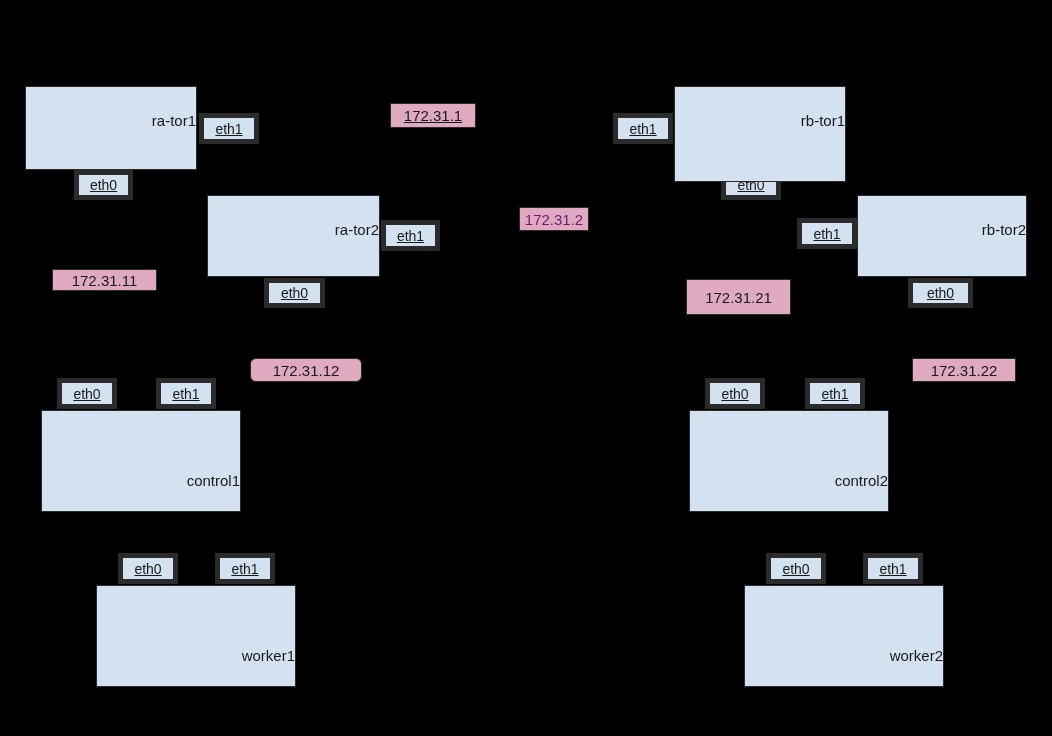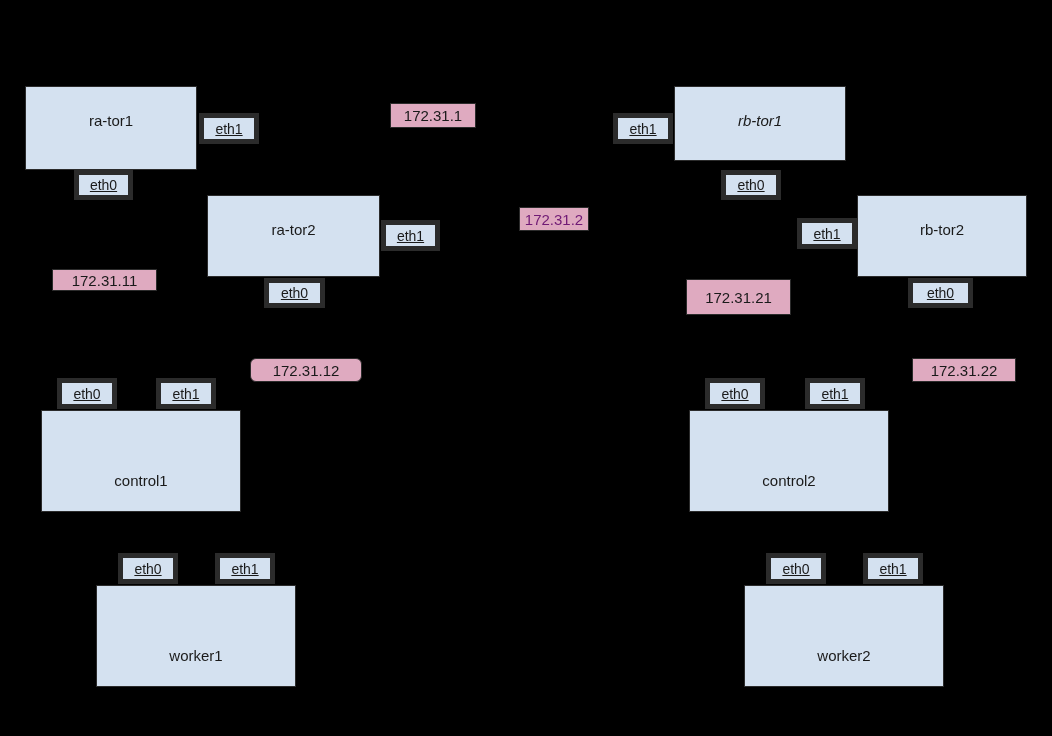--- a/index.html
+++ b/index.html
@@ -29,21 +29,21 @@
     font-size: 15px;
     line-height: 1.1;
     display: flex;
     align-items: flex-end;
     justify-content: center;
     z-index: 2;
   }
   .node > .node-label {
     display: block;
     width: 100%;
-    text-align: center;
+    text-align: right;
   }
   
   .node.tor {
     align-items: flex-start;
   }
   .node.tor > .node-label {
     padding-top: 26px;
   }
   .node.host {
     align-items: flex-end;
@@ -87,21 +87,21 @@
 <body>
 
 <div id="canvas" style="width: 1052px; height: 736px; background: rgb(0, 0, 0);">
   <div id="nodes-layer">
       <div class="node tor" style="left: 25px; top: 86px; width: 172px; height: 84px; background: rgb(212, 225, 240); border-color: rgb(43, 43, 43); color: rgb(26, 26, 26);">
         <span class="node-label">ra-tor1</span>
       </div>
       <div class="node tor" style="left: 207px; top: 195px; width: 173px; height: 82px; background: rgb(212, 225, 240); border-color: rgb(43, 43, 43); color: rgb(26, 26, 26);">
         <span class="node-label">ra-tor2</span>
       </div>
-      <div class="node tor" style="left: 674px; top: 86px; width: 172px; height: 75px; background: rgb(212, 225, 240); border-color: rgb(43, 43, 43); color: rgb(26, 26, 26); font-style: italic;">
+      <div class="node tor" style="left: 674px; top: 86px; width: 172px; height: 96px; background: rgb(212, 225, 240); border-color: rgb(43, 43, 43); color: rgb(26, 26, 26);">
         <span class="node-label">rb-tor1</span>
       </div>
       <div class="node tor" style="left: 857px; top: 195px; width: 170px; height: 82px; background: rgb(212, 225, 240); border-color: rgb(43, 43, 43); color: rgb(26, 26, 26);">
         <span class="node-label">rb-tor2</span>
       </div>
       <div class="node host" style="left: 41px; top: 410px; width: 200px; height: 102px; background: rgb(212, 225, 240); border-color: rgb(43, 43, 43); color: rgb(26, 26, 26);">
         <span class="node-label">control1</span>
       </div>
       <div class="node host" style="left: 689px; top: 410px; width: 200px; height: 102px; background: rgb(212, 225, 240); border-color: rgb(43, 43, 43); color: rgb(26, 26, 26);">
         <span class="node-label">control2</span>
@@ -125,20 +125,20 @@
       <div class="iface" style="left: 57px; top: 378px; width: 60px; height: 31px; background: rgb(212, 225, 240); border-color: rgb(43, 43, 43); color: rgb(26, 26, 26);">eth0</div>
       <div class="iface" style="left: 156px; top: 378px; width: 60px; height: 31px; background: rgb(212, 225, 240); border-color: rgb(43, 43, 43); color: rgb(26, 26, 26);">eth1</div>
       <div class="iface" style="left: 705px; top: 378px; width: 60px; height: 31px; background: rgb(212, 225, 240); border-color: rgb(43, 43, 43); color: rgb(26, 26, 26);">eth0</div>
       <div class="iface" style="left: 805px; top: 378px; width: 60px; height: 31px; background: rgb(212, 225, 240); border-color: rgb(43, 43, 43); color: rgb(26, 26, 26);">eth1</div>
       <div class="iface" style="left: 118px; top: 553px; width: 60px; height: 31px; background: rgb(212, 225, 240); border-color: rgb(43, 43, 43); color: rgb(26, 26, 26);">eth0</div>
       <div class="iface" style="left: 215px; top: 553px; width: 60px; height: 31px; background: rgb(212, 225, 240); border-color: rgb(43, 43, 43); color: rgb(26, 26, 26);">eth1</div>
       <div class="iface" style="left: 766px; top: 553px; width: 60px; height: 31px; background: rgb(212, 225, 240); border-color: rgb(43, 43, 43); color: rgb(26, 26, 26);">eth0</div>
       <div class="iface" style="left: 863px; top: 553px; width: 60px; height: 31px; background: rgb(212, 225, 240); border-color: rgb(43, 43, 43); color: rgb(26, 26, 26);">eth1</div>
     </div>
   <div id="ip-labels-layer">
-      <div class="iplabel" style="left: 390px; top: 103px; width: 86px; height: 25px; background: rgb(223, 170, 192); border-color: rgb(43, 43, 43); color: rgb(26, 26, 26);">172.31.1</div>
+      <div class="iplabel" style="left: 390px; top: 103px; width: 86px; height: 25px; background: rgb(223, 170, 192); border-color: rgb(43, 43, 43); color: rgb(26, 26, 26); text-decoration: underline;">172.31.1</div>
       <div class="iplabel" style="left: 519px; top: 207px; width: 70px; height: 24px; background: rgb(223, 170, 192); border-color: rgb(43, 43, 43); color: #701a75;">172.31.2</div>
       <div class="iplabel" style="left: 52px; top: 269px; width: 105px; height: 22px; background: rgb(223, 170, 192); border-color: rgb(43, 43, 43); color: rgb(26, 26, 26);">172.31.11</div>
       <div class="iplabel" style="left: 686px; top: 279px; width: 105px; height: 36px; background: rgb(223, 170, 192); border-color: rgb(43, 43, 43); color: rgb(26, 26, 26);">172.31.21</div>
       <div class="iplabel" style="left: 250px; top: 358px; width: 112px; height: 24px; background: rgb(223, 170, 192); border-color: rgb(43, 43, 43); color: rgb(26, 26, 26); border-radius: 6px;">172.31.12</div>
       <div class="iplabel" style="left: 912px; top: 358px; width: 104px; height: 24px; background: rgb(223, 170, 192); border-color: rgb(43, 43, 43); color: rgb(26, 26, 26);">172.31.22</div>
     </div>
 </div>
 
 </body></html>

